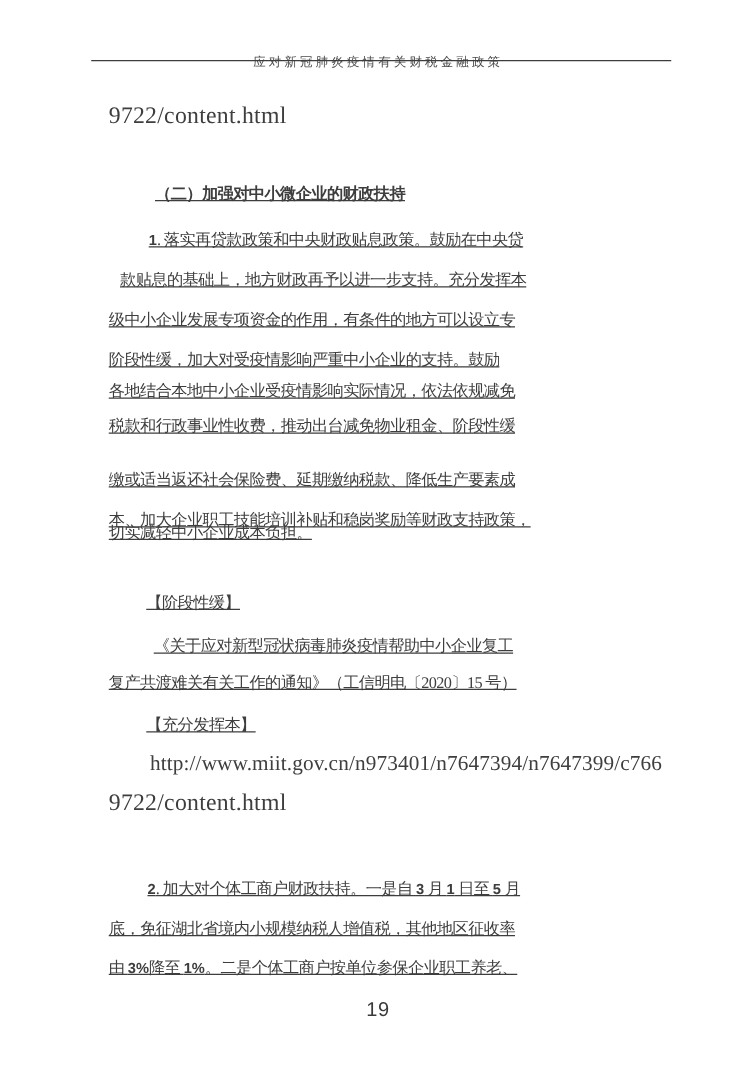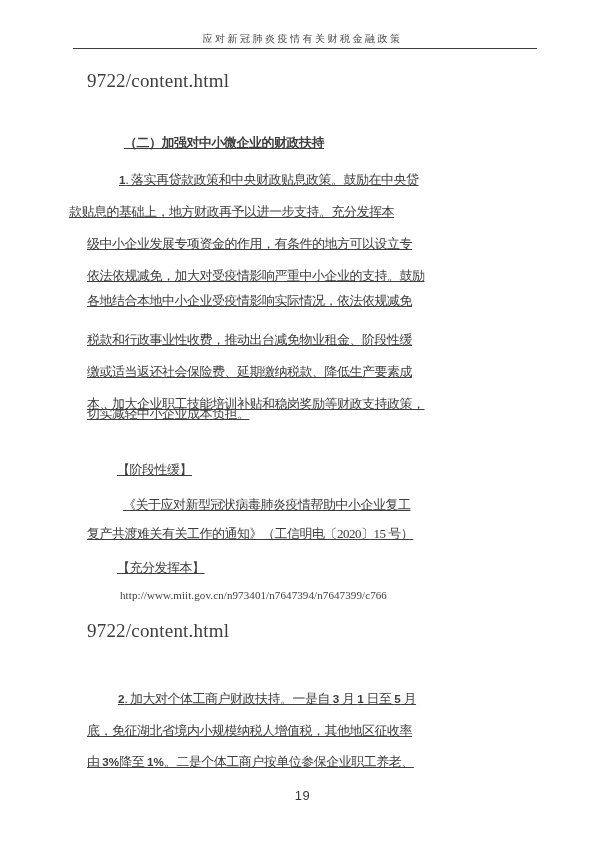--- a/index.html
+++ b/index.html
@@ -5,42 +5,42 @@
   html, body { margin: 0; padding: 0; background: #ffffff; }
   .doc {
     position: relative;
     width: 605px;
     height: 863px;
     background: #ffffff;
     overflow: hidden;
     font-family: "Liberation Serif", "DejaVu Serif", serif;
     color: #3e3e3e;
   }
-  .abs { position: absolute; white-space: nowrap; line-height: 1; }
+  .abs { position: absolute; white-space: nowrap; line-height: 1; margin-top: 12px; }
   .cjk { font-size: 13px; letter-spacing: -0.5px; text-decoration: underline; }
   .bold { font-weight: bold; }
   .latin { font-size: 19px; letter-spacing: 0.2px; }
-  .url { font-size: 11px; letter-spacing: 0.1px; }
+  .url { font-size: 17px; letter-spacing: 0.1px; }
   .header-title {
     top: 34px; left: 0; right: 0;
     text-align: center;
     font-size: 10px;
     letter-spacing: 2.5px;
     color: #4a4a4a;
   }
   .header-rule {
     position: absolute;
     top: 48px; left: 73px;
     width: 464px; height: 1.4px;
     background: #3d3d3d;
   }
   .page-number {
     top: 789px; left: 0; right: 0;
     text-align: center;
-    font-size: 13px;
+    font-size: 16px;
     font-family: "Liberation Sans", "DejaVu Sans", sans-serif;
     color: #3a3a3a;
     letter-spacing: 0.5px;
   }
   .num {
     font-family: "Liberation Sans", "DejaVu Sans", sans-serif;
     font-weight: bold;
     font-size: 0.9em;
     letter-spacing: 0;
   }
@@ -52,25 +52,25 @@
 
   <div class="abs header-title">应对新冠肺炎疫情有关财税金融政策</div>
   <div class="header-rule"></div>
 
   <div class="abs latin" style="top:71px;left:87px">9722/content.html</div>
 
   <div class="abs cjk bold" style="top:136px;left:124px">（二）加强对中小微企业的财政扶持</div>
 
   <div>
     <div class="abs cjk" style="top:173px;left:119px"><span class="num">1</span>. 落实再贷款政策和中央财政贴息政策。鼓励在中央贷</div>
-    <div class="abs cjk" style="top:205px;left:69px">款贴息的基础上，地方财政再予以进一步支持。充分发挥本</div>
+    <div class="abs cjk" style="top:205px;left:96px">款贴息的基础上，地方财政再予以进一步支持。充分发挥本</div>
     <div class="abs cjk" style="top:237px;left:87px">级中小企业发展专项资金的作用，有条件的地方可以设立专</div>
-    <div class="abs cjk" style="top:269px;left:87px">依法依规减免，加大对受疫情影响严重中小企业的支持。鼓励</div>
+    <div class="abs cjk" style="top:269px;left:87px">阶段性缓，加大对受疫情影响严重中小企业的支持。鼓励</div>
     <div class="abs cjk" style="top:294px;left:87px">各地结合本地中小企业受疫情影响实际情况，依法依规减免</div>
-    <div class="abs cjk" style="top:333px;left:87px">税款和行政事业性收费，推动出台减免物业租金、阶段性缓</div>
+    <div class="abs cjk" style="top:322px;left:87px">税款和行政事业性收费，推动出台减免物业租金、阶段性缓</div>
     <div class="abs cjk" style="top:365px;left:87px">缴或适当返还社会保险费、延期缴纳税款、降低生产要素成</div>
     <div class="abs cjk" style="top:397px;left:87px">本、加大企业职工技能培训补贴和稳岗奖励等财政支持政策，</div>
     <div class="abs cjk" style="top:407px;left:87px">切实减轻中小企业成本负担。</div>
   </div>
 
   <div>
     <div class="abs cjk" style="top:463px;left:117px">【阶段性缓】</div>
     <div class="abs cjk" style="top:498px;left:123px">《关于应对新型冠状病毒肺炎疫情帮助中小企业复工</div>
     <div class="abs cjk" style="top:527px;left:87px">复产共渡难关有关工作的通知》（工信明电〔2020〕15 号）</div>
   </div>

